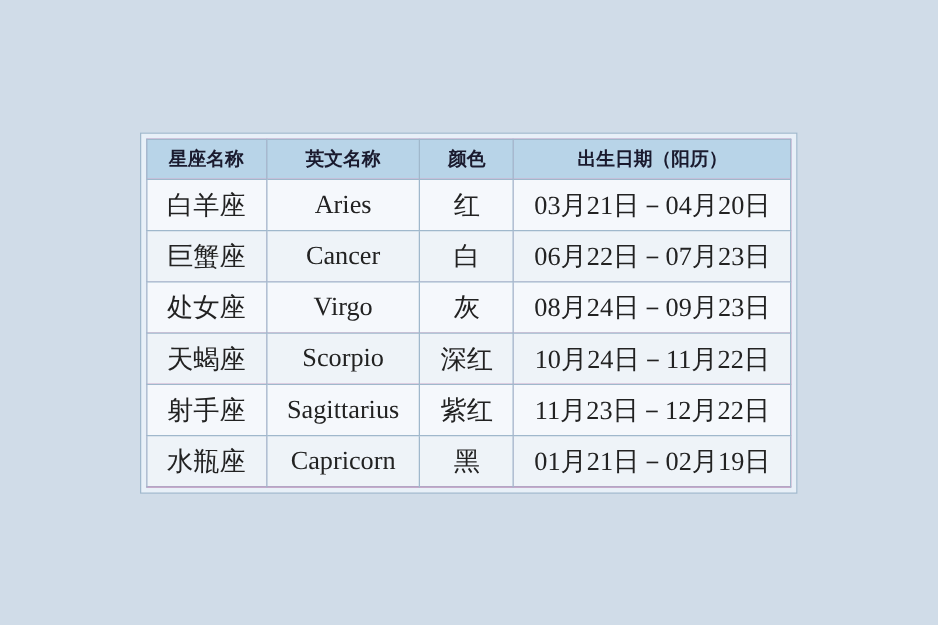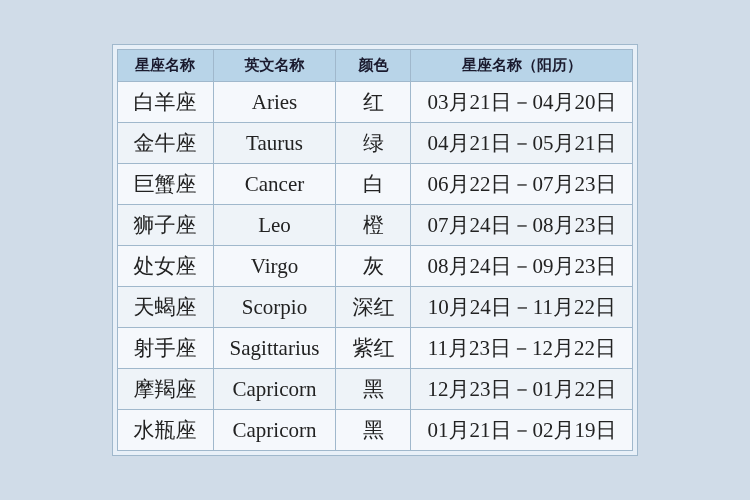--- a/index.html
+++ b/index.html
@@ -57,74 +57,56 @@
 <body>
 
 <div class="table-container">
   <table>
     <thead>
       <tr>
 
       <th>星座名称</th>
           <th>英文名称</th>
           <th>颜色</th>
-          <th>星座名称（阳历）</th>
+          <th>出生日期（阳历）</th>
         </tr>
     </thead>
     <tbody>
 
     <tr>
           <td>白羊座</td>
           <td>Aries</td>
           <td>红</td>
           <td>03月21日－04月20日</td>
         </tr>
         <tr>
-          <td>金牛座</td>
-          <td>Taurus</td>
-          <td>绿</td>
-          <td>04月21日－05月21日</td>
-        </tr>
-        <tr>
           <td>巨蟹座</td>
           <td>Cancer</td>
           <td>白</td>
           <td>06月22日－07月23日</td>
-        </tr>
-        <tr>
-          <td>狮子座</td>
-          <td>Leo</td>
-          <td>橙</td>
-          <td>07月24日－08月23日</td>
         </tr>
         <tr>
           <td>处女座</td>
           <td>Virgo</td>
           <td>灰</td>
           <td>08月24日－09月23日</td>
         </tr>
         <tr>
           <td>天蝎座</td>
           <td>Scorpio</td>
           <td>深红</td>
           <td>10月24日－11月22日</td>
         </tr>
         <tr>
           <td>射手座</td>
           <td>Sagittarius</td>
           <td>紫红</td>
           <td>11月23日－12月22日</td>
         </tr>
         <tr>
-          <td>摩羯座</td>
-          <td>Capricorn</td>
-          <td>黑</td>
-          <td>12月23日－01月22日</td>
-        </tr>
-        <tr>
           <td>水瓶座</td>
           <td>Capricorn</td>
           <td>黑</td>
           <td>01月21日－02月19日</td>
         </tr>
       </tbody>
   </table>
 </div>
 
 </body></html>

